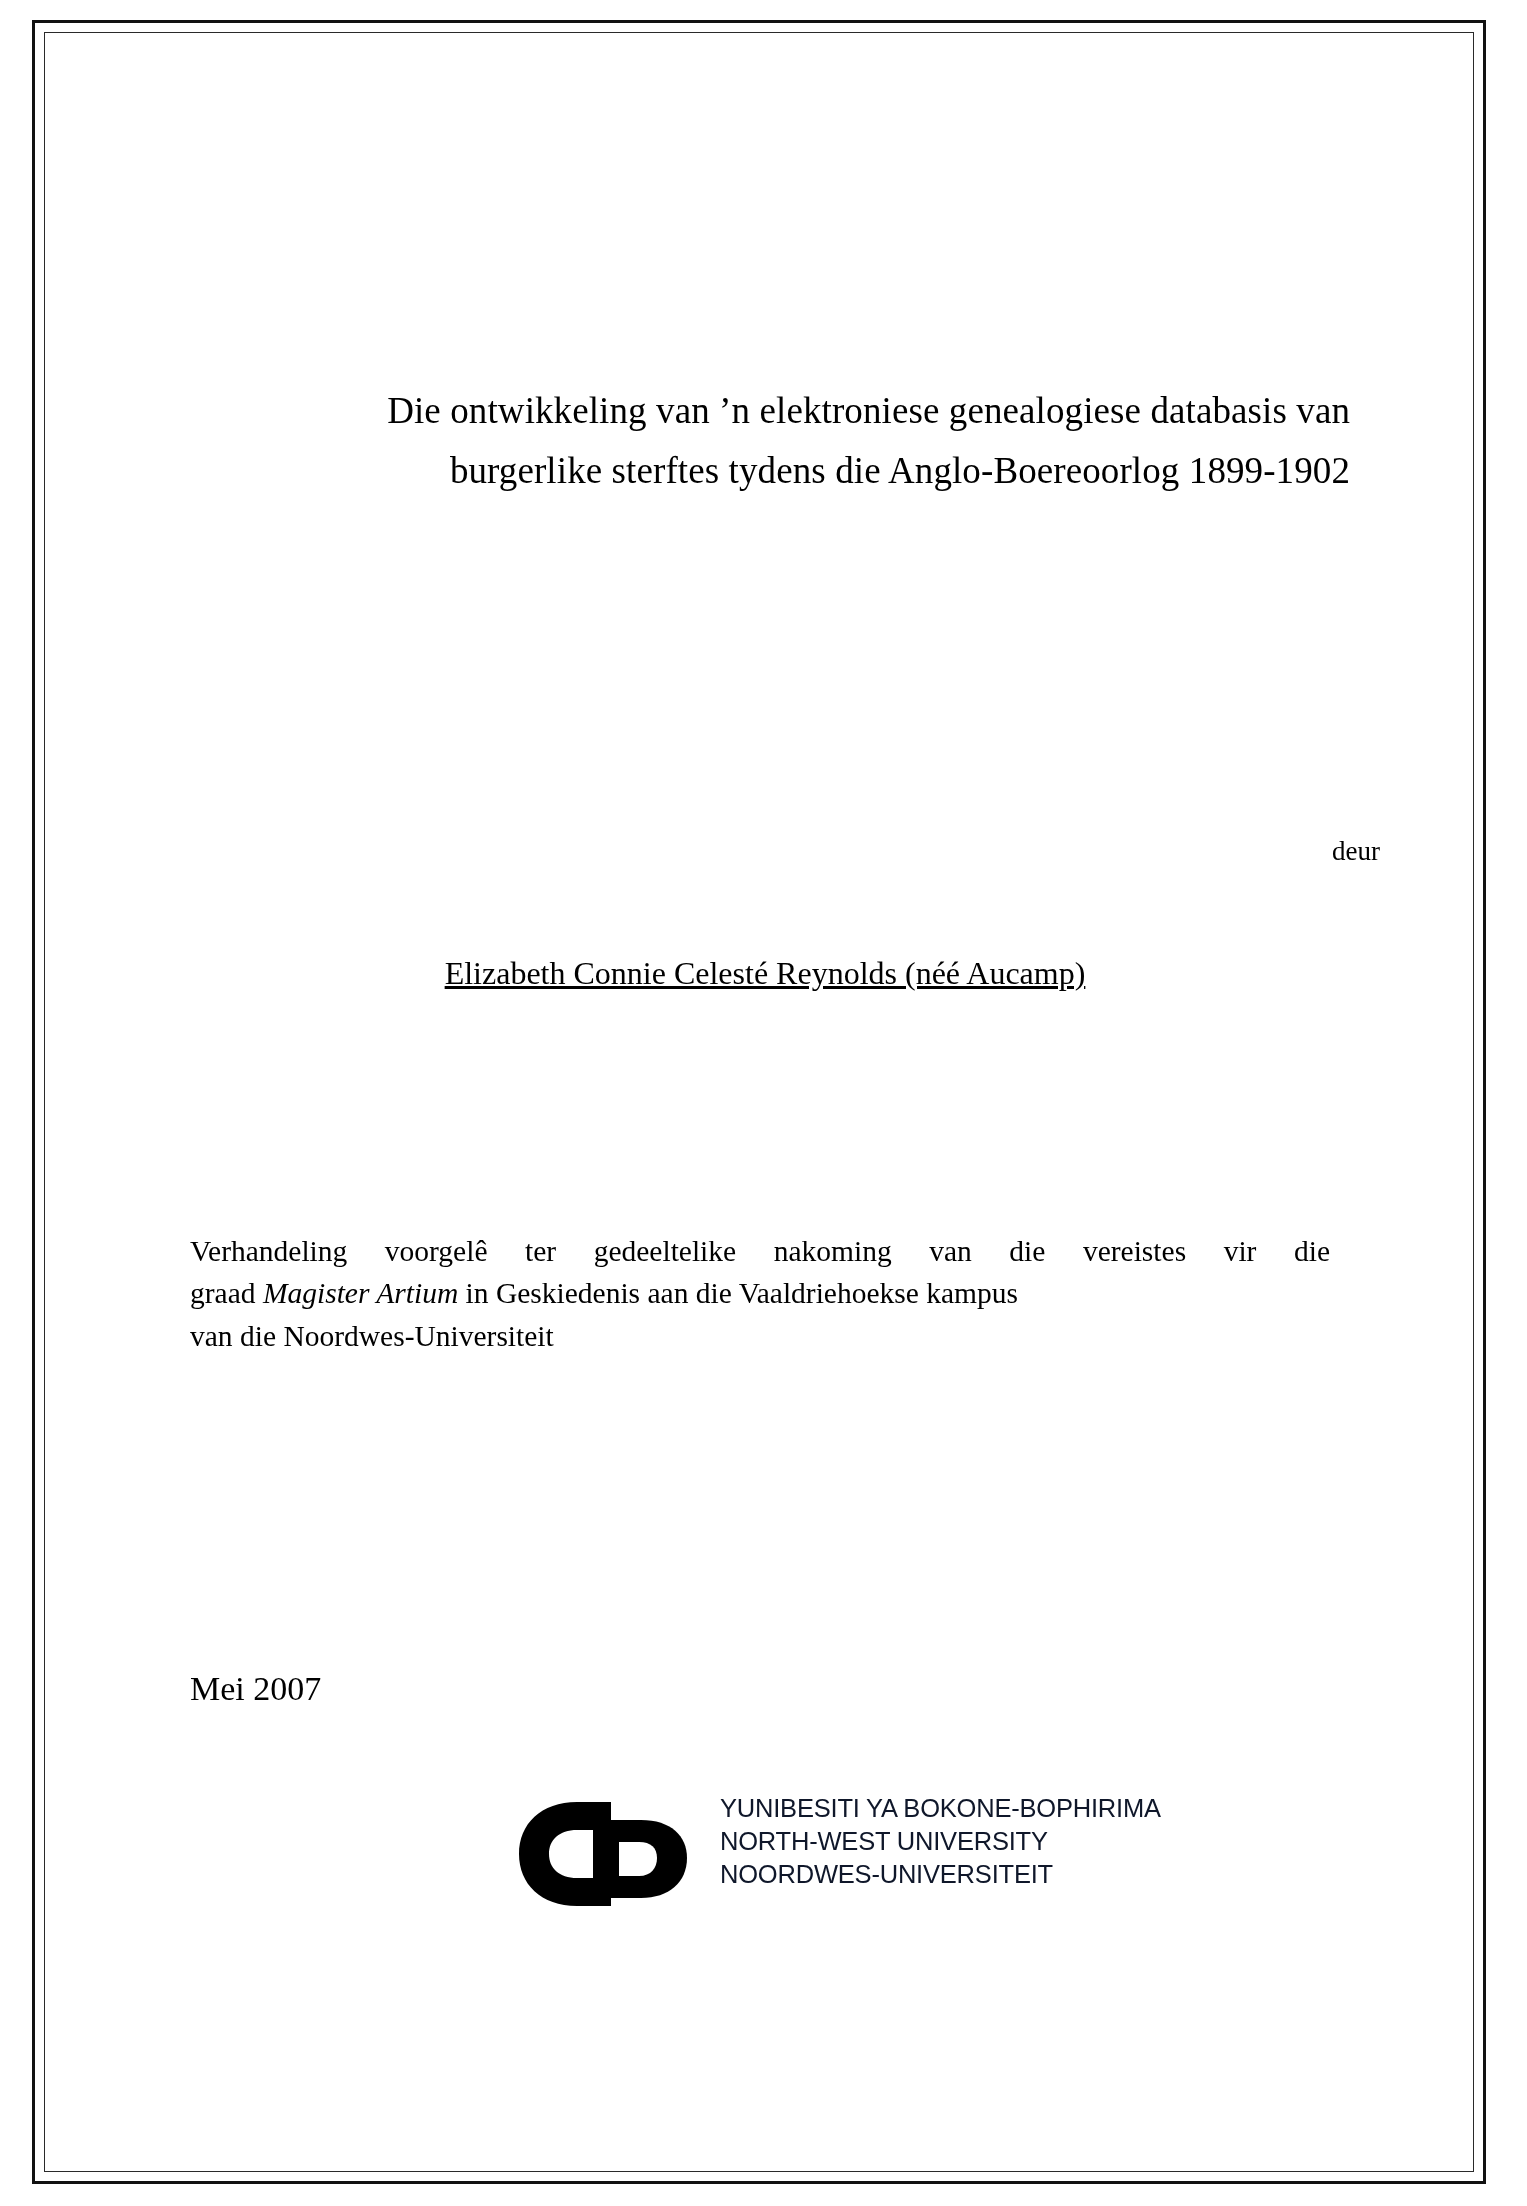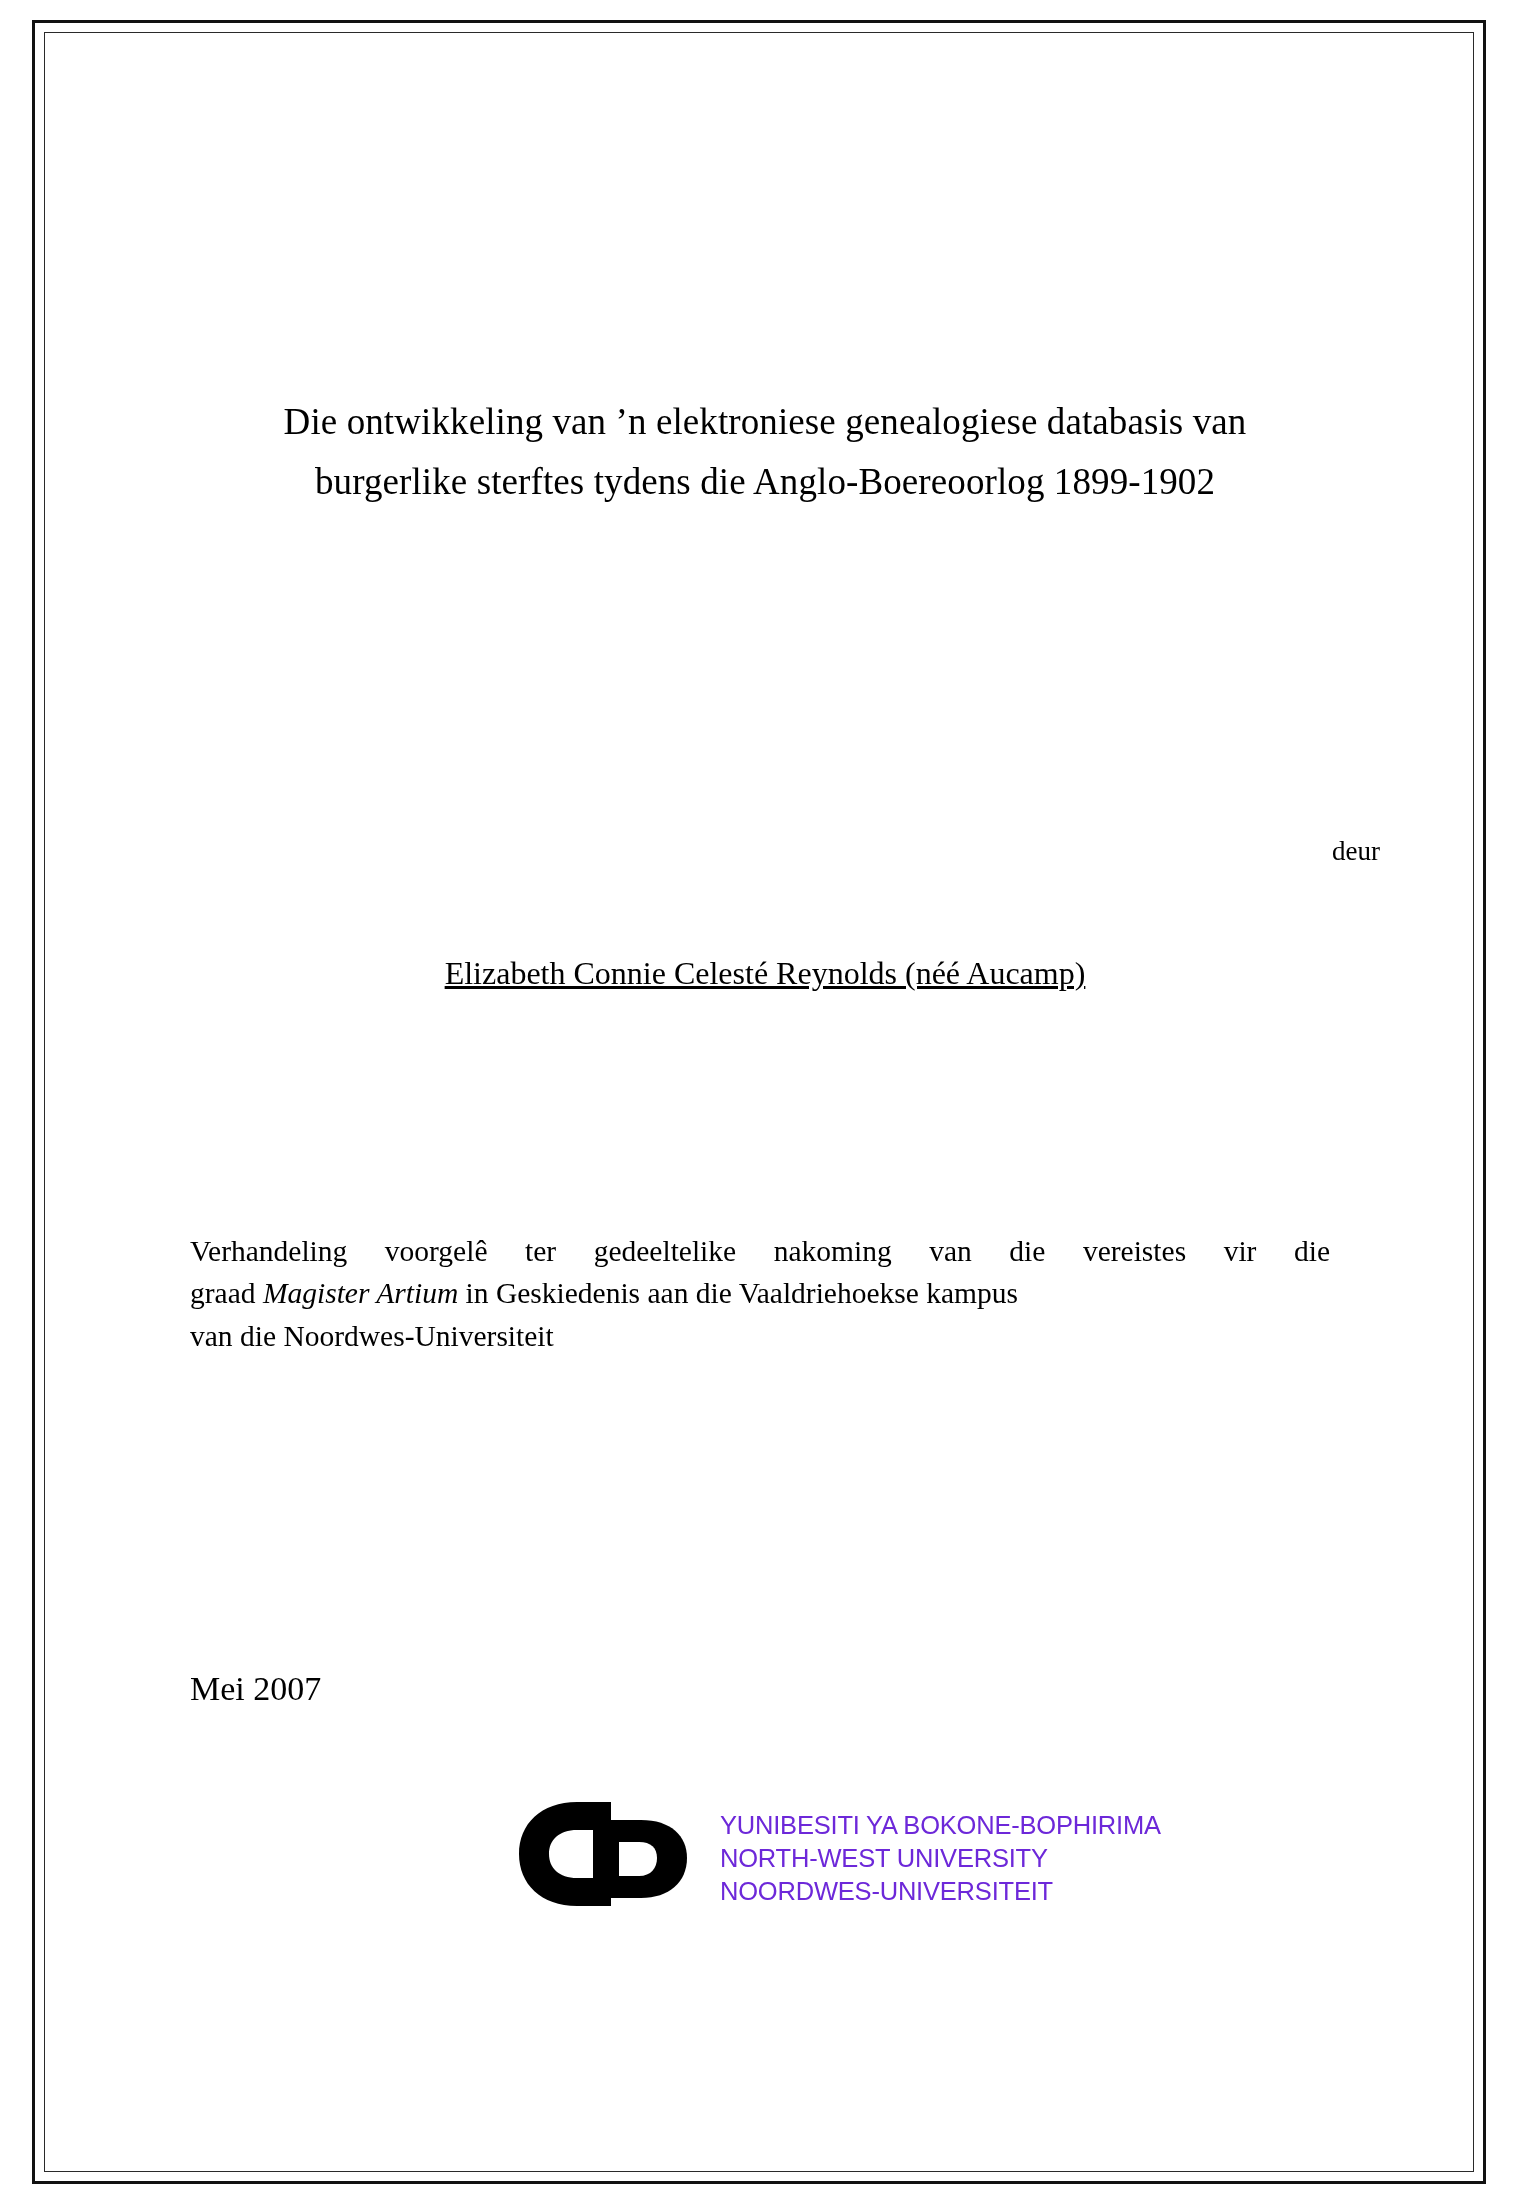--- a/index.html
+++ b/index.html
@@ -38,23 +38,23 @@
   .content {
     position: absolute;
     left: 150px;
     top: 0;
     width: 1230px;
     height: 2206px;
   }
   .title {
     position: absolute;
     left: 30px;
-    top: 392px;
+    top: 381px;
     width: 1170px;
-    text-align: center;
+    text-align: right;
     font-size: 37px;
     line-height: 1.62;
     letter-spacing: 0.1px;
   }
   .deur {
     position: absolute;
     left: 0;
     top: 836px;
     width: 1230px;
     text-align: right;
@@ -114,26 +114,26 @@
   .logo-mark {
     position: absolute;
     left: 35px;
     top: 8px;
     width: 195px;
     height: 112px;
   }
   .logo-text {
     position: absolute;
     left: 240px;
-    top: 19px;
+    top: 2px;
     font-family: "Liberation Sans", sans-serif;
     font-size: 25.5px;
     line-height: 1.29;
     letter-spacing: -0.2px;
-    color: #6d28d9;
+    color: #0f172a;
     white-space: nowrap;
   }
 </style>
 </head>
 <body>
 
 <div class="page">
 
   <div class="scan-border"></div>
   <div class="scan-border-inner"></div>

